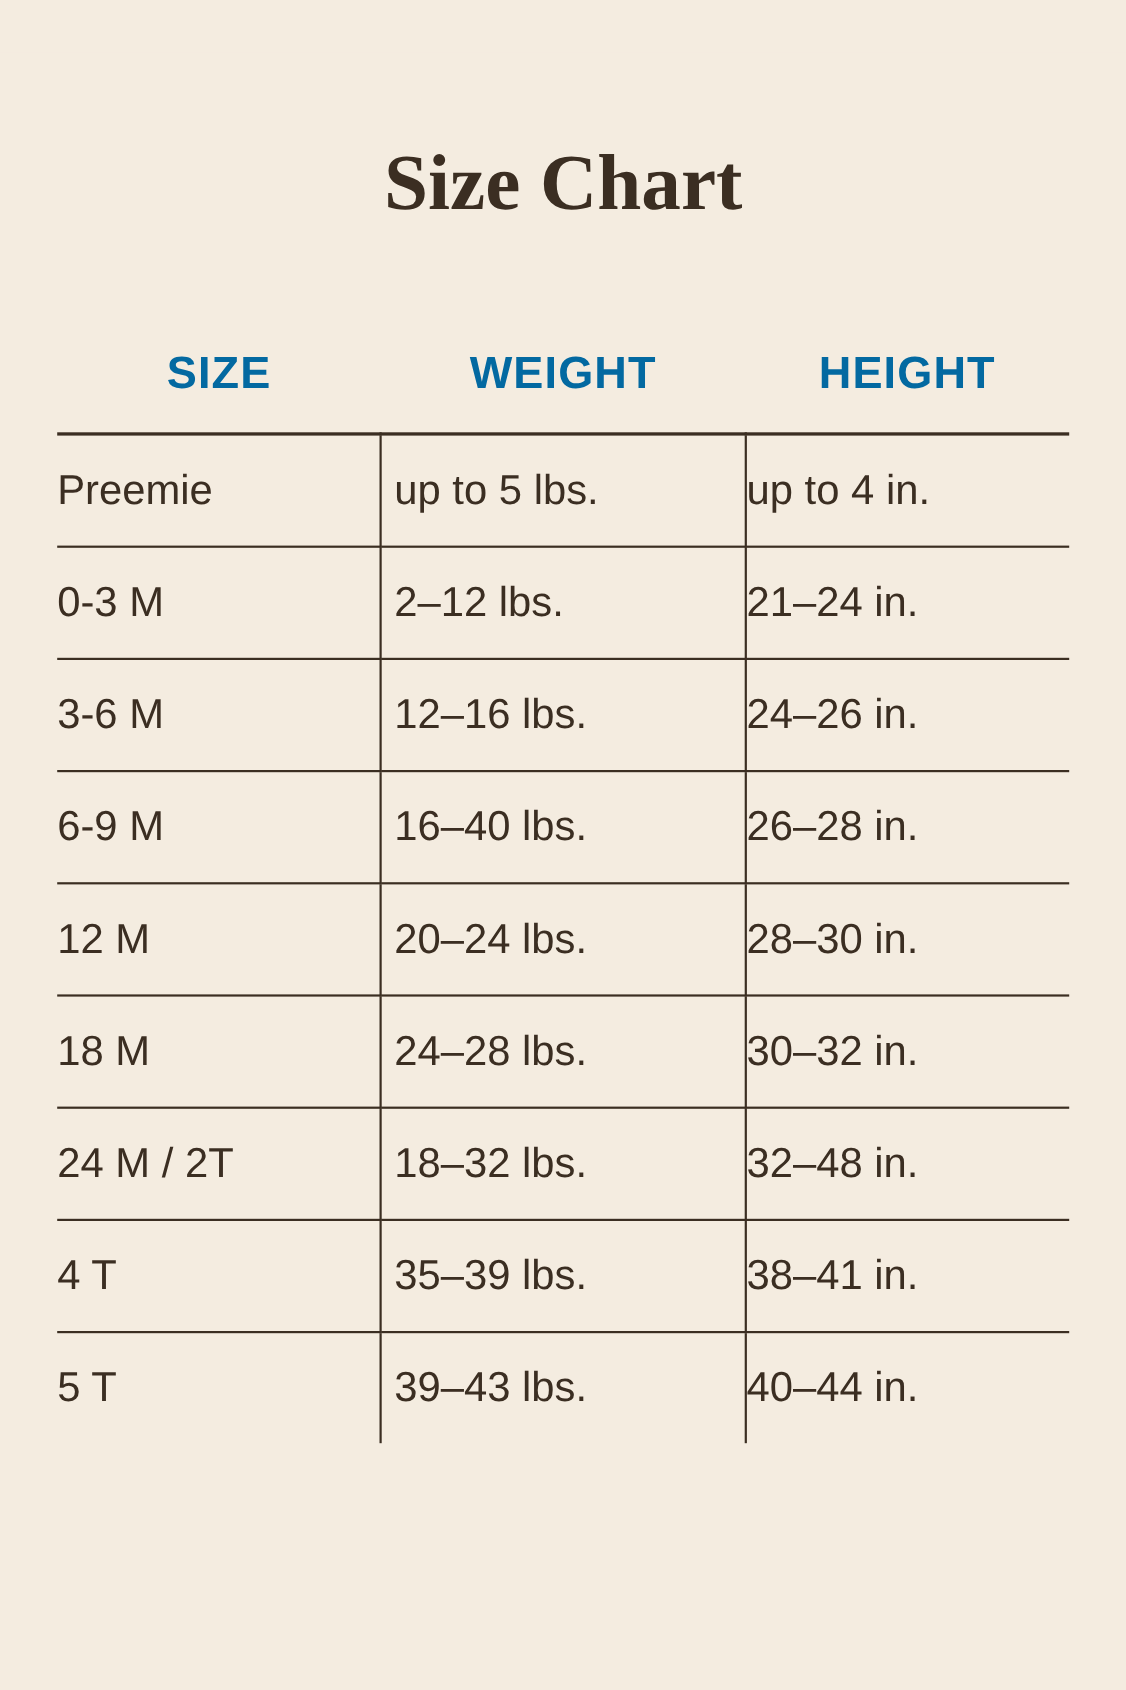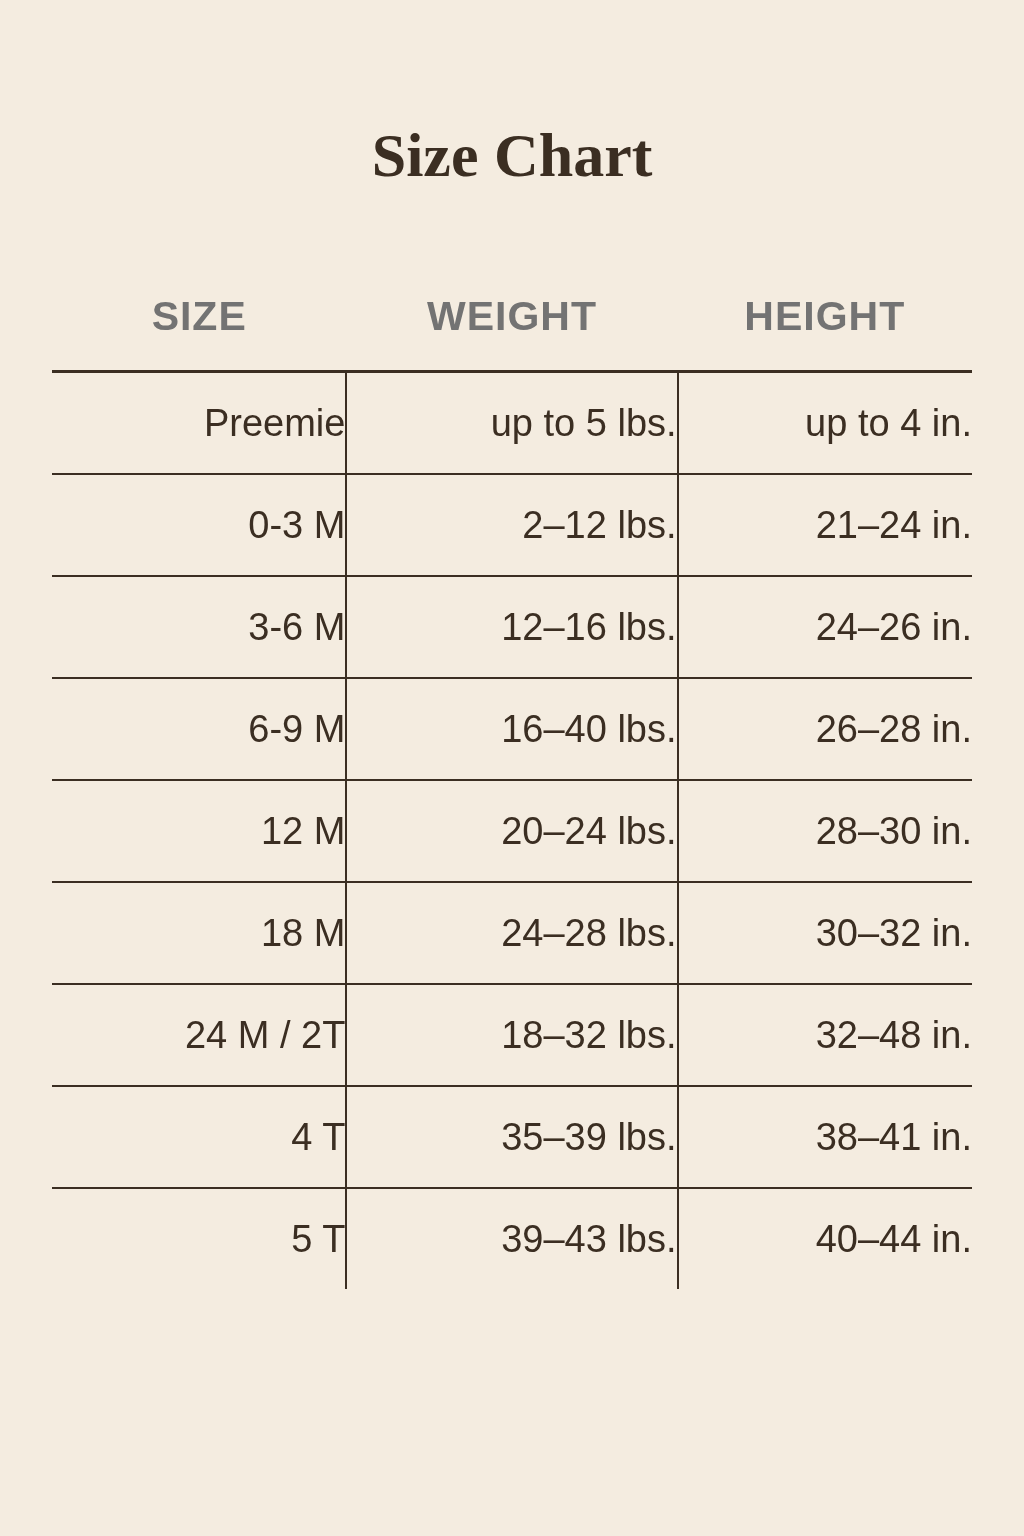--- a/index.html
+++ b/index.html
@@ -18,55 +18,55 @@
     position: relative;
     width: 1024px;
     height: 1536px;
     box-sizing: border-box;
     background: #f4ece0;
   }
   .title {
     text-align: center;
     font-family: "Liberation Serif", serif;
     font-weight: bold;
-    font-size: 62px;
+    font-size: 72px;
     line-height: 1;
     color: #3b2e22;
     padding-top: 82px;
     letter-spacing: 0px;
   }
   .table-wrap {
     margin: 0 auto;
     width: 920px;
     padding-top: 66px;
   }
   table.size-chart {
     width: 100%;
     border-collapse: collapse;
     table-layout: fixed;
   }
   table.size-chart th {
     font-family: "Liberation Sans", sans-serif;
     font-weight: bold;
     font-size: 41px;
     letter-spacing: 1px;
-    color: #737373;
+    color: #0369a1;
     padding: 0 0 30px 0;
     text-align: center;
     vertical-align: bottom;
   }
   table.size-chart thead tr {
     border-bottom: 3px solid #3b2e22;
   }
   table.size-chart td {
     font-family: "Liberation Sans", sans-serif;
     font-weight: normal;
     font-size: 38px;
     color: #3b2e22;
-    text-align: right;
+    text-align: left;
     height: 100px;
     padding: 0;
     border-bottom: 2px solid #3b2e22;
   }
   table.size-chart tbody tr:last-child td {
     border-bottom: none;
   }
   table.size-chart td.col-size {
     border-right: 2px solid #3b2e22;
   }

